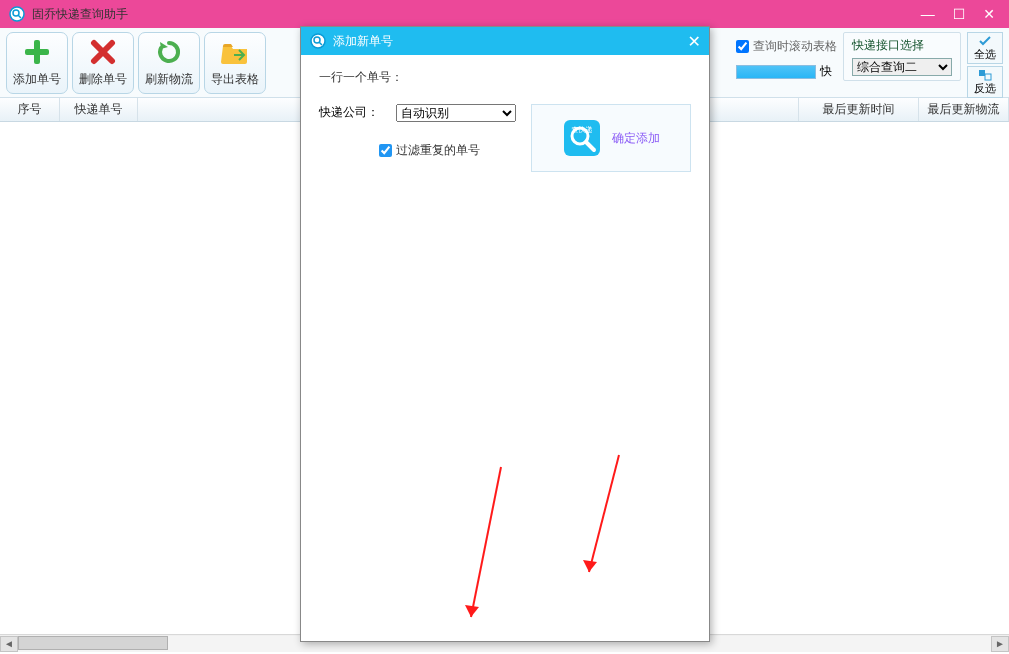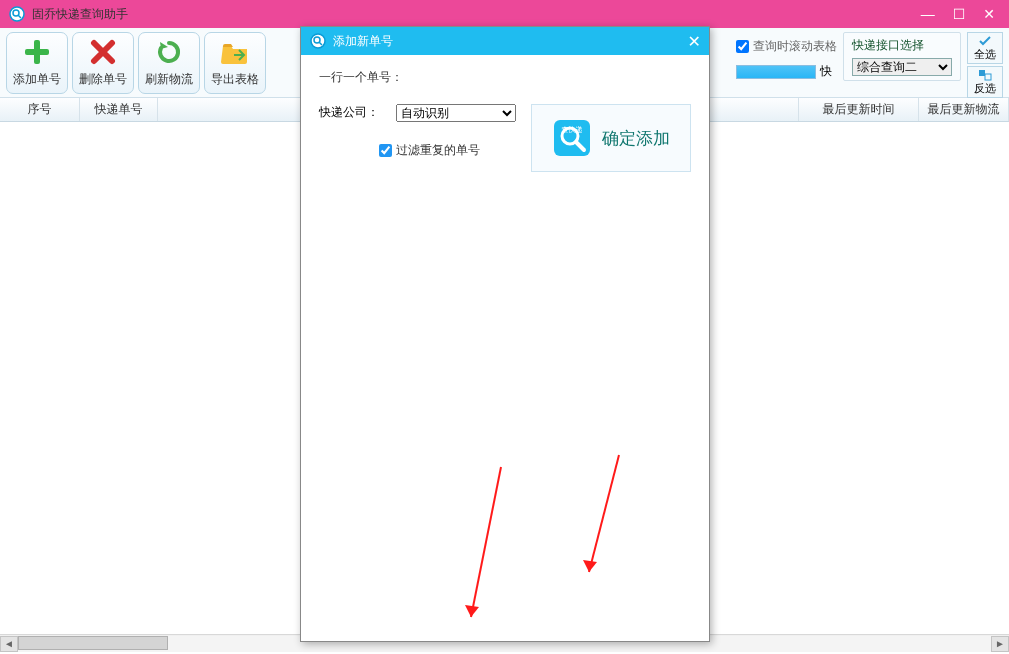--- a/index.html
+++ b/index.html
@@ -21,21 +21,21 @@
 .progress-wrap { display:flex; align-items:center; gap:4px; padding-top:4px;}
 .progress { width: 80px; height: 14px; border:1px solid #8abde0; background: linear-gradient(#4fc3f7,#29b6f6); }
 .api-box { border:1px solid #d0e0ea; padding:4px 8px; border-radius:2px; background:#f9fcfe; }
 .api-box .ttl { font-size:12px; color:#14532d; margin-bottom:4px;}
 .api-box select { width:100px; font-size:12px; border:1px solid #8aa; }
 .sel-btns { display:flex; flex-direction:column; gap:2px; }
 .sel-btns .sb { border:1px solid #b8d6e6; background:#f3f9fc; width:36px; height:32px; display:flex;flex-direction:column;align-items:center;justify-content:center; font-size:11px; cursor:pointer; }
 
 .grid-head { background: linear-gradient(#fdfeff,#e8f1f7); border-bottom:1px solid #c8d8e2; height:24px; display:flex; }
 .gh { border-right:1px solid #d6e2ea; display:flex; align-items:center; justify-content:center; font-size:12px; color:#333; }
-.gh1{width:80px;} .gh2{width:160px;} .gh3{width:78px;}
+.gh1{width:60px;} .gh2{width:160px;} .gh3{width:78px;}
 .gh-spacer{flex:1;}
 .gh4{width:120px;} .gh5{width:90px;}
 
 .grid-body { height: 512px; background:#fff; overflow:hidden; }
 
 .hscroll { height:18px; background:#f0f0f0; border-top:1px solid #d8d8d8; display:flex; align-items:center; }
 .hscroll .arr { width:18px; height:16px; background:#e4e4e4; border:1px solid #c4c4c4; display:flex;align-items:center;justify-content:center; font-size:10px; color:#666; cursor:pointer;}
 .hscroll .track { flex:1; height:16px; background:#f4f4f4; position:relative; }
 .hscroll .thumb { position:absolute; left:0; top:0; width:150px; height:14px; background:#d4d4d4; border:1px solid #b0b0b0; }
 
@@ -48,21 +48,21 @@
 .dlg-body { padding: 14px 18px 10px; }
 .dlg-body .lbl-row { font-size:12px; color:#333; margin-bottom:6px; }
 .num-area { width:100%; height:444px; border:1px solid #9ab; font-family: Arial, sans-serif; font-size:12px; padding:4px 6px; resize:none; overflow-y:scroll; line-height:1.3; }
 .bottom-row { display:flex; align-items:flex-start; gap:10px; margin-top:18px; position:relative; }
 .company-row { display:flex; align-items:flex-start; gap:17px; font-size:12px; }
 .company-row select { width:120px; font-size:12px; }
 .filter-row { display:flex; align-items:center; gap:4px; font-size:12px; color:#333; margin-top:20px; margin-left:60px;}
 .filter-row input[type=checkbox]{ accent-color:#2196f3; }
 .confirm-btn { position:absolute; right:0; top:0; width:160px; height:68px; border:1px solid #cde3f0; background:#f7fbfe; display:flex; align-items:center; justify-content:center; gap:10px; cursor:pointer; }
 .confirm-btn .cic { width:40px; height:40px; }
-.confirm-btn .ctxt { font-size:17px; color:#0f766e; }
+.confirm-btn .ctxt { font-size:12px; color:#8b5cf6; }
 
 
 .arrow-svg { position:absolute; pointer-events:none; }
 </style>
 </head>
 <body>
 
 <div class="titlebar">
   <span class="app-icon">
     <svg width="16" height="16" viewBox="0 0 16 16">

